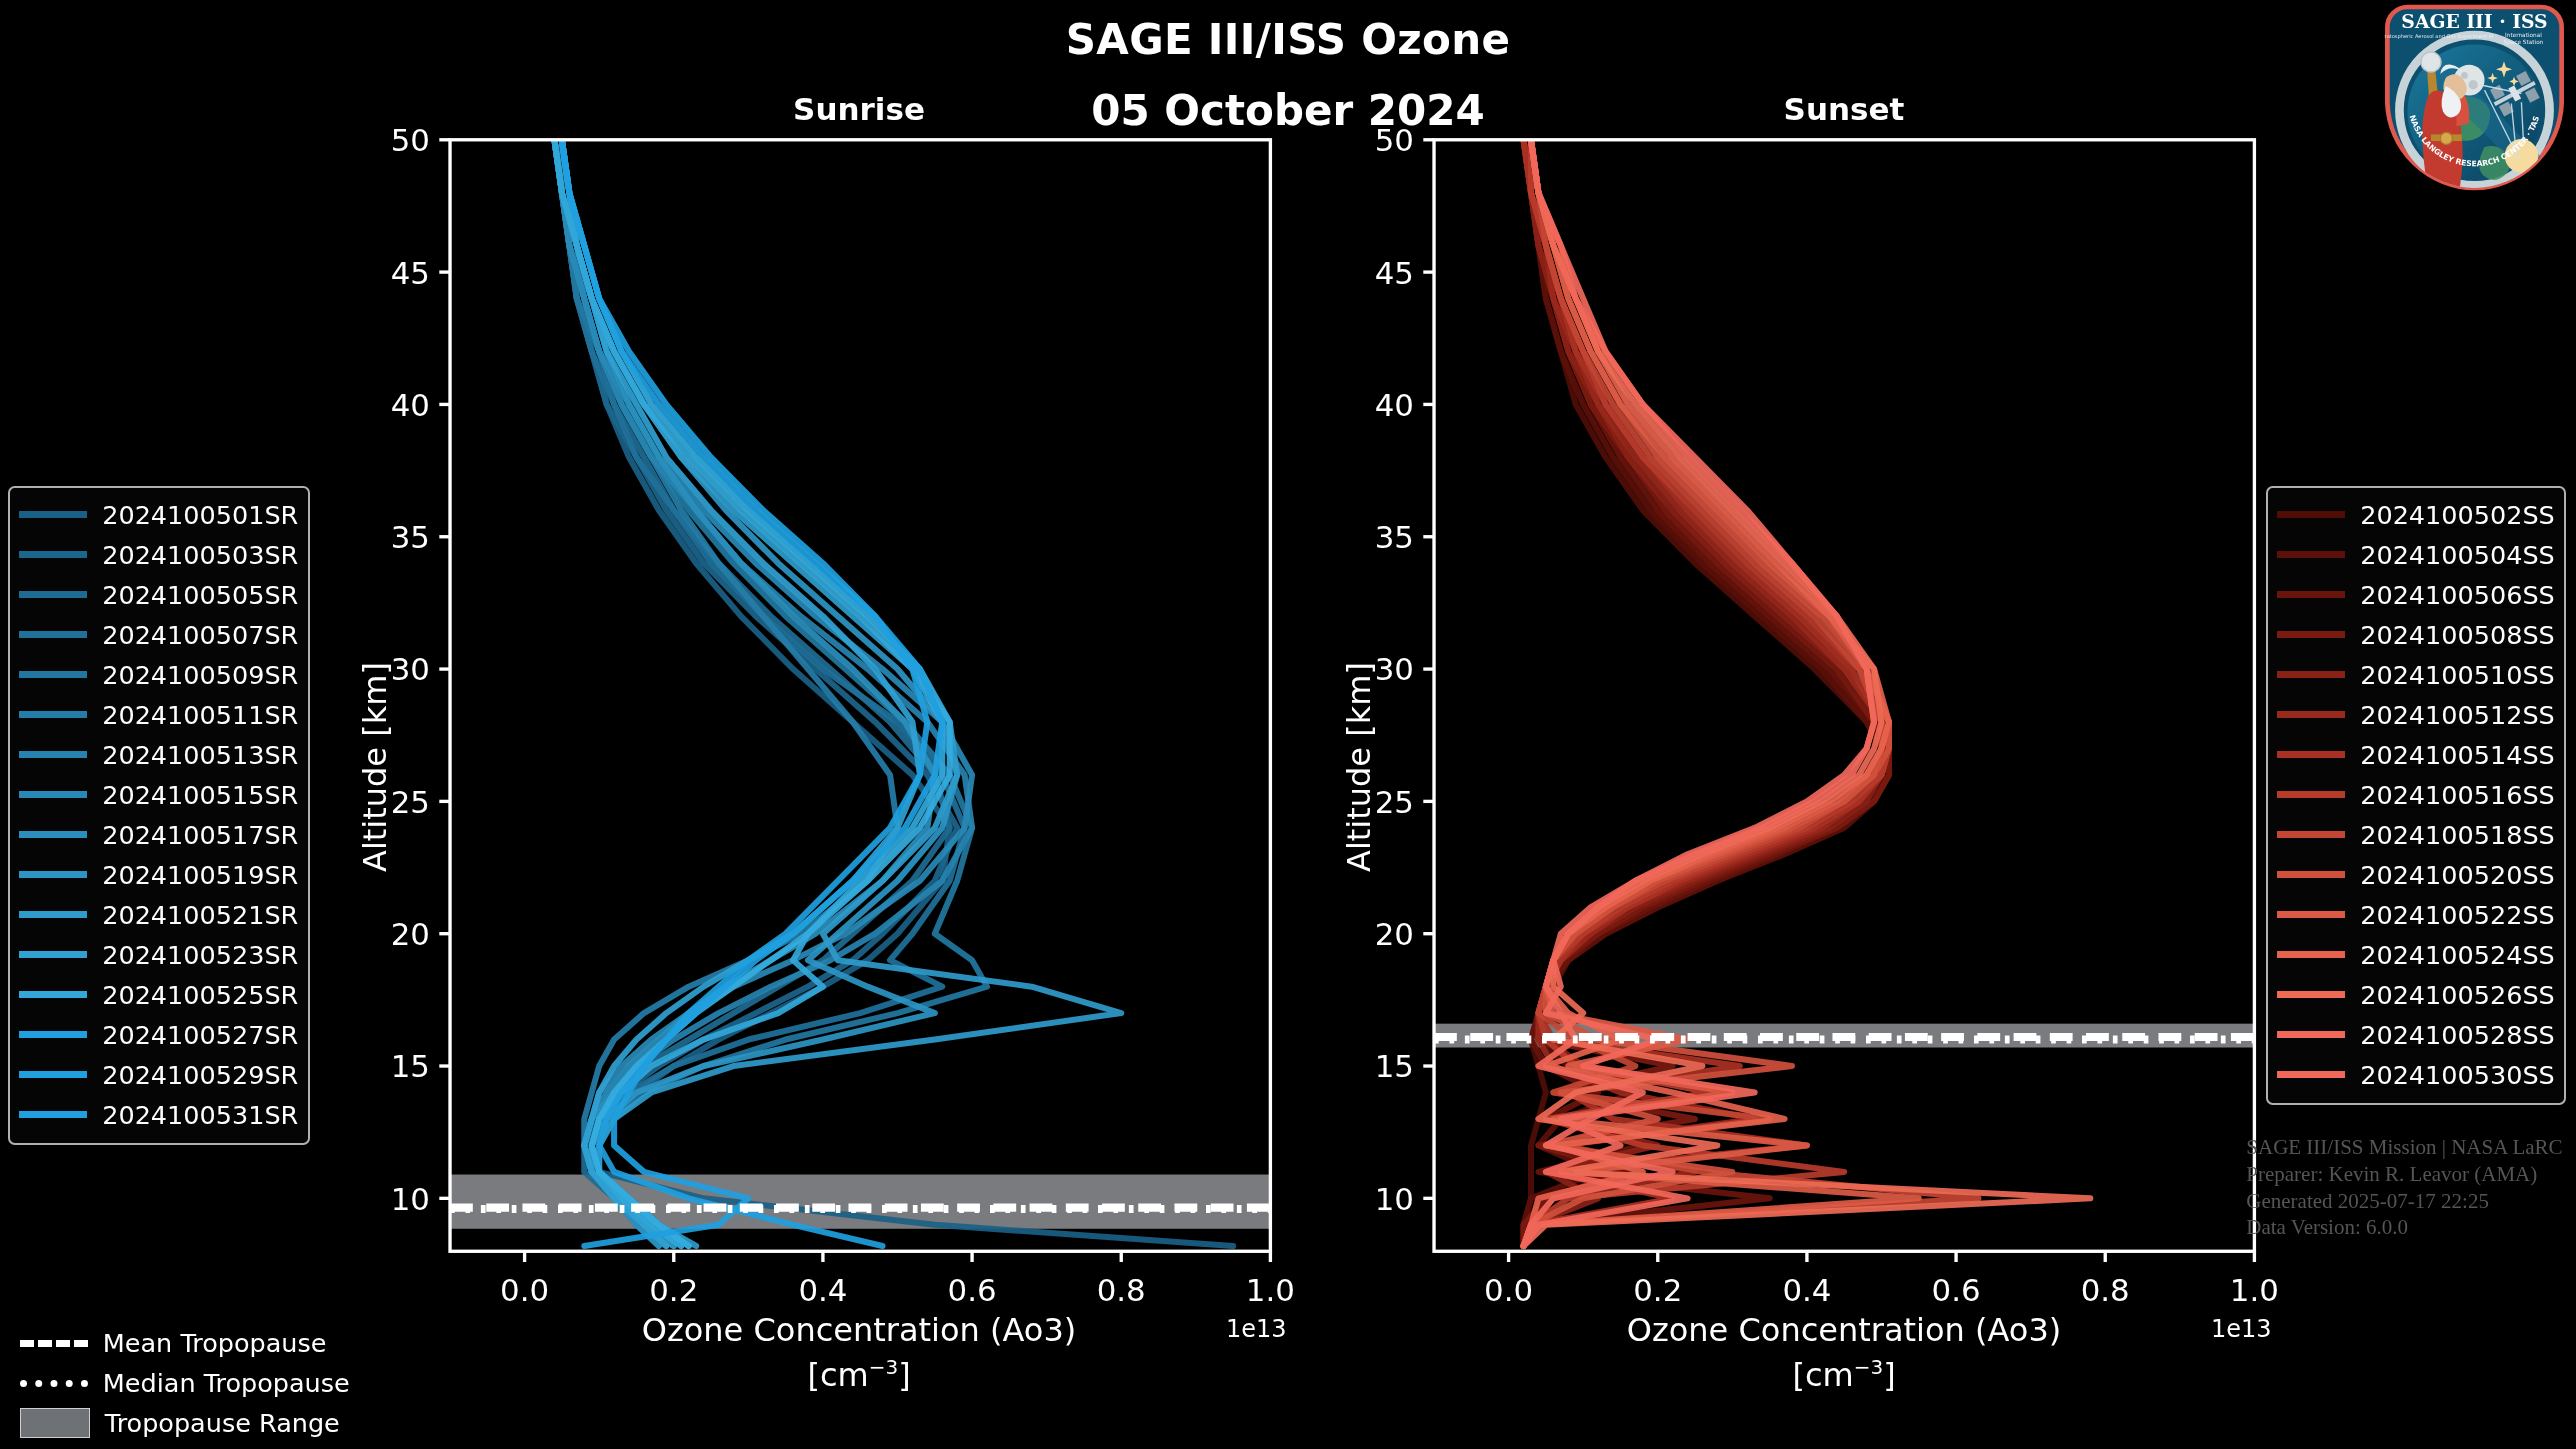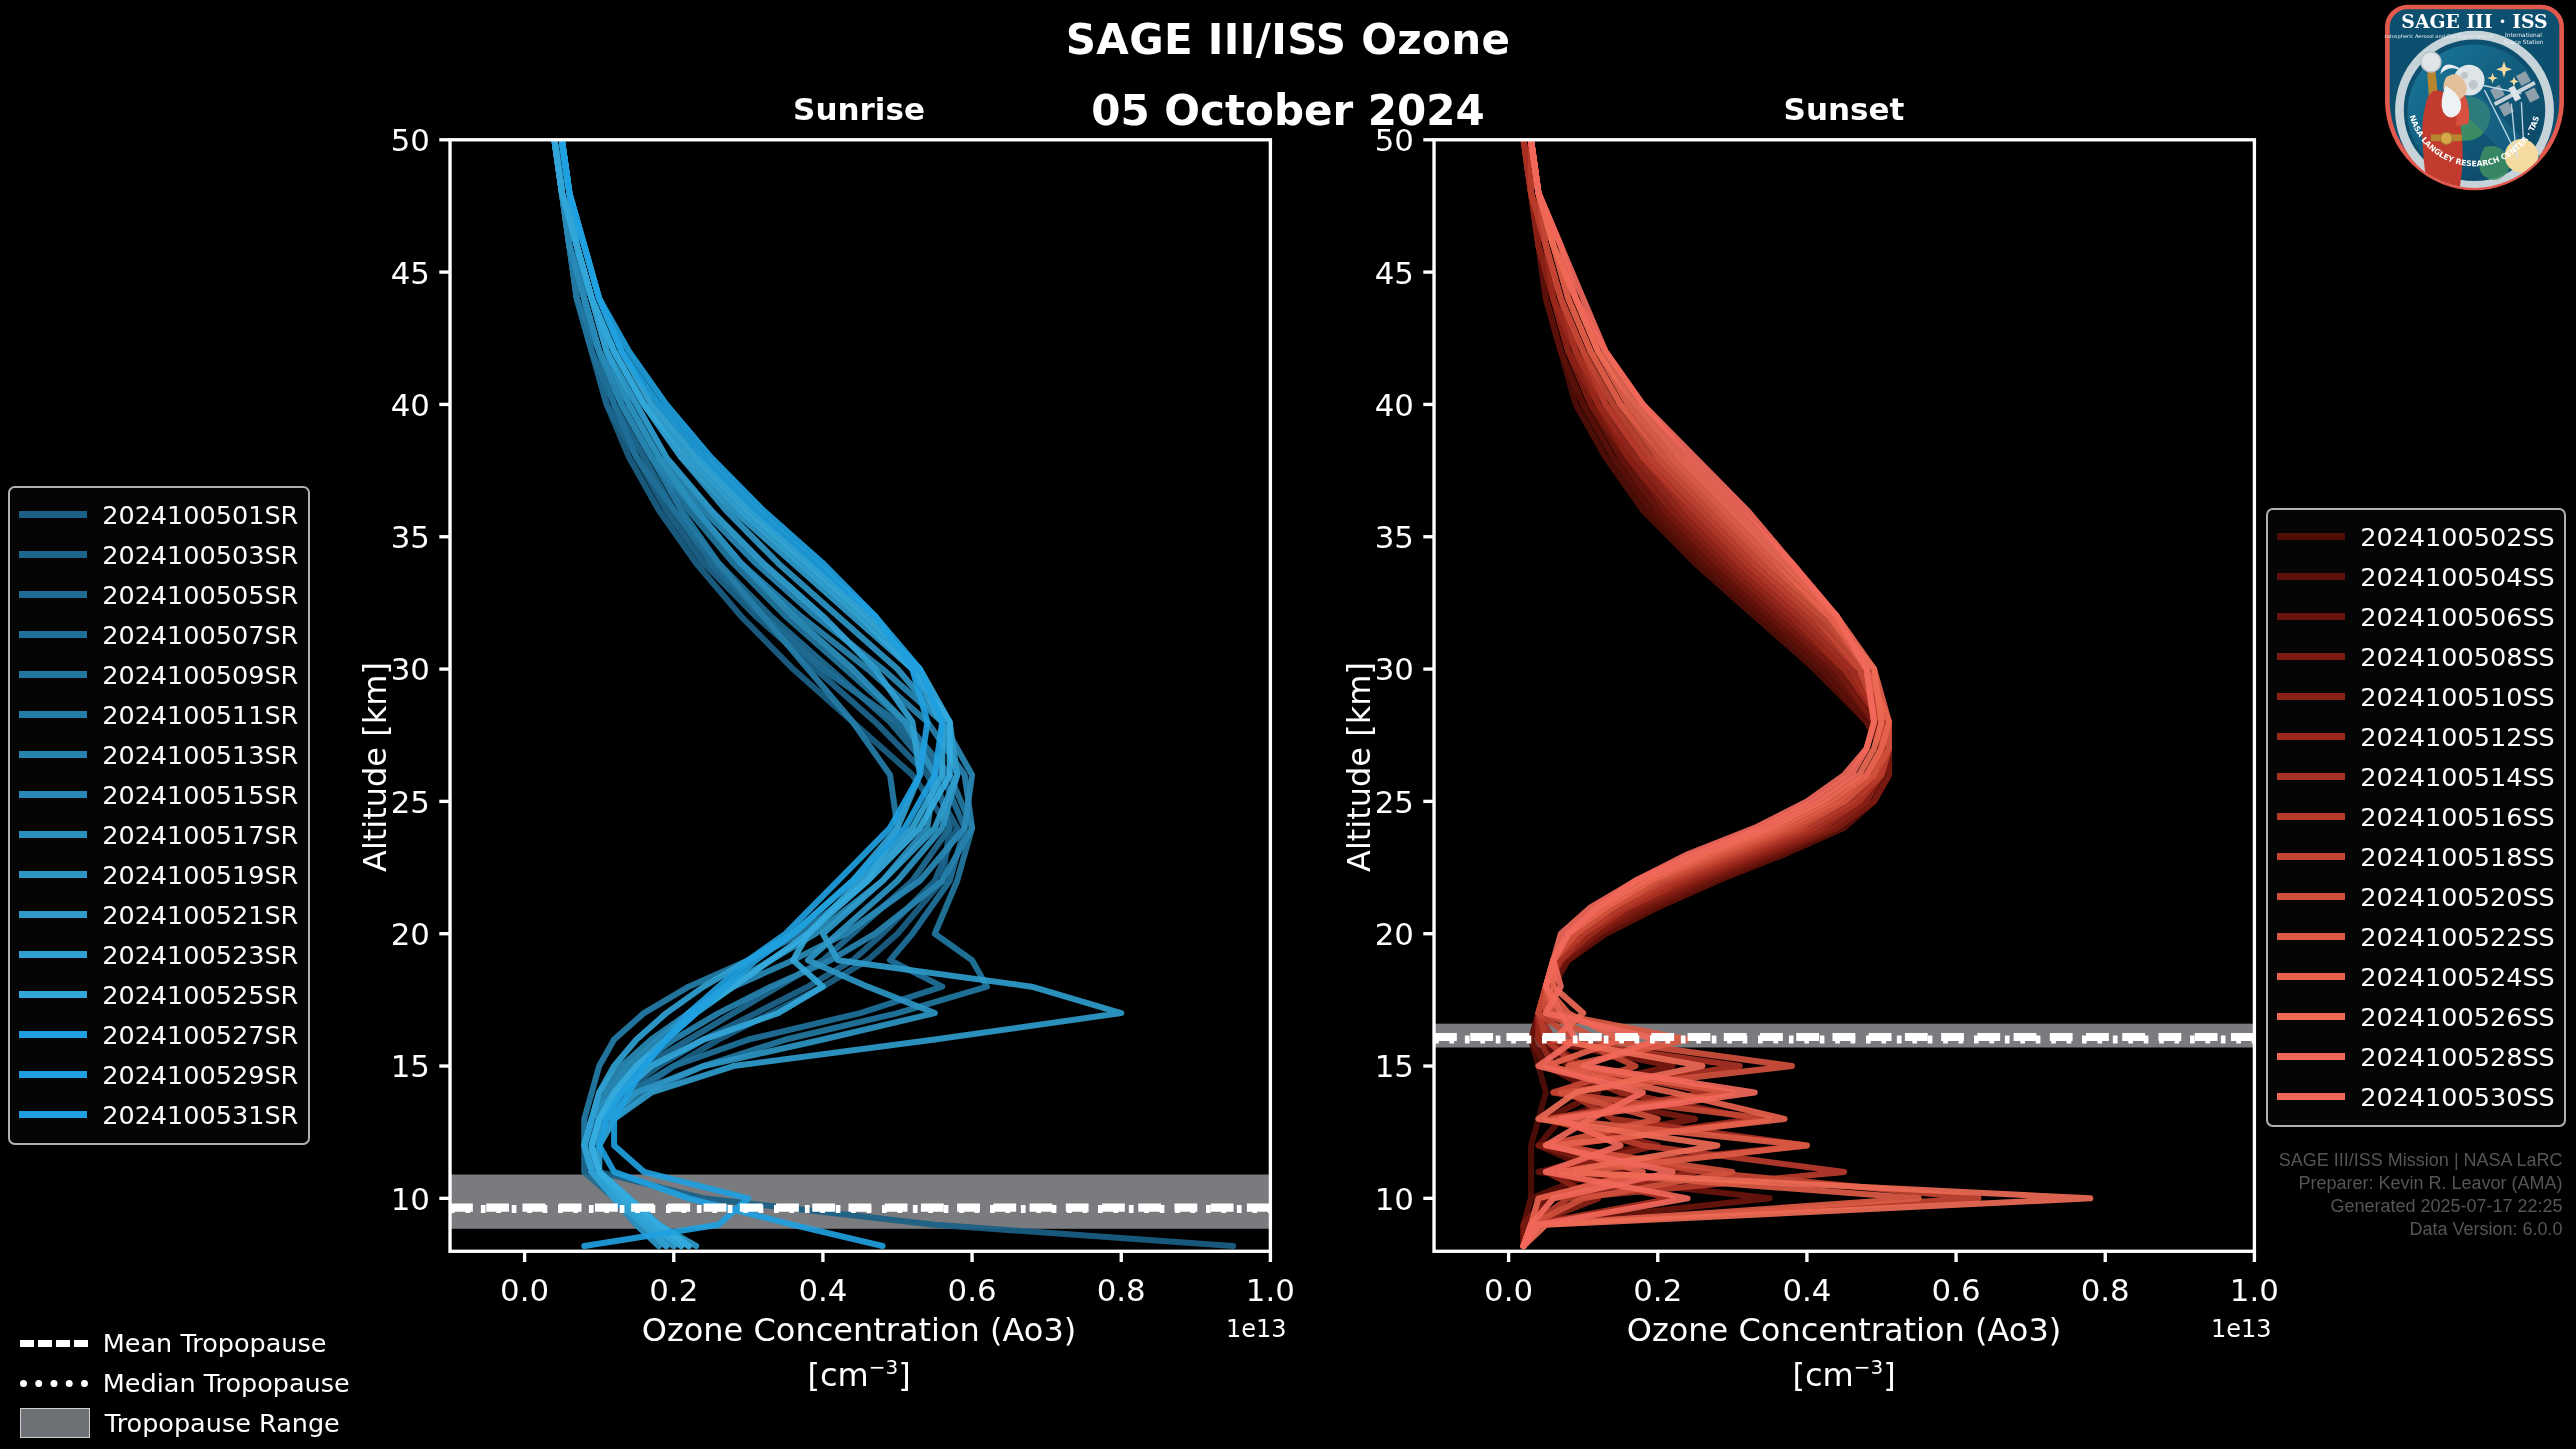--- a/index.html
+++ b/index.html
@@ -59,23 +59,23 @@
     width:68px; height:0; border-top:7.4px dashed #ffffff;
   }
   .dash-median {
     width:68px; height:0; border-top:7.4px dotted #ffffff;
   }
   .range-swatch {
     width:68px; height:28px; background:#6e7277; border:1.3px solid #cfcfcf;
   }
 
   #credits {
-    position:absolute; right:13.4px; bottom:6.7px; text-align:right;
-    color:#555555; font-size:18px; line-height:1.28;
-    font-family:Liberation Sans, sans-serif;
+    position:absolute; right:13.4px; bottom:6.7px; text-align:left;
+    color:#555555; font-size:21px; line-height:1.28;
+    font-family:Liberation Serif, serif;
   }
 
   #logo { position:absolute; right:10.7px; top:2.7px; width:181px; height:189px; }
 
   svg { display:block; }
   .tick-text { fill:#ffffff; font-size:46px; font-family:"DejaVu Sans", sans-serif; }
 </style>
 </head>
 <body>
 <div id="root">
@@ -281,21 +281,21 @@
       <div class="legend-row">
         <div class="legend-swatch" style="background: rgb(31, 159, 224);"></div>
         <div class="legend-label">2024100529SR</div>
       </div>
       <div class="legend-row">
         <div class="legend-swatch" style="background: rgb(31, 159, 224);"></div>
         <div class="legend-label">2024100531SR</div>
       </div>
     </div>
 
-<div class="legend-box" id="legend-right" style="left:2266px; top:508px;text-decoration:underline;">
+<div class="legend-box" id="legend-right" style="left:2266px; top:486px;text-decoration:underline;">
       <div class="legend-row">
         <div class="legend-swatch" style="background: rgb(79, 13, 6);"></div>
         <div class="legend-label">2024100502SS</div>
       </div>
       <div class="legend-row">
         <div class="legend-swatch" style="background: rgb(92, 16, 9);"></div>
         <div class="legend-label">2024100504SS</div>
       </div>
       <div class="legend-row">
         <div class="legend-swatch" style="background: rgb(105, 19, 12);"></div>

